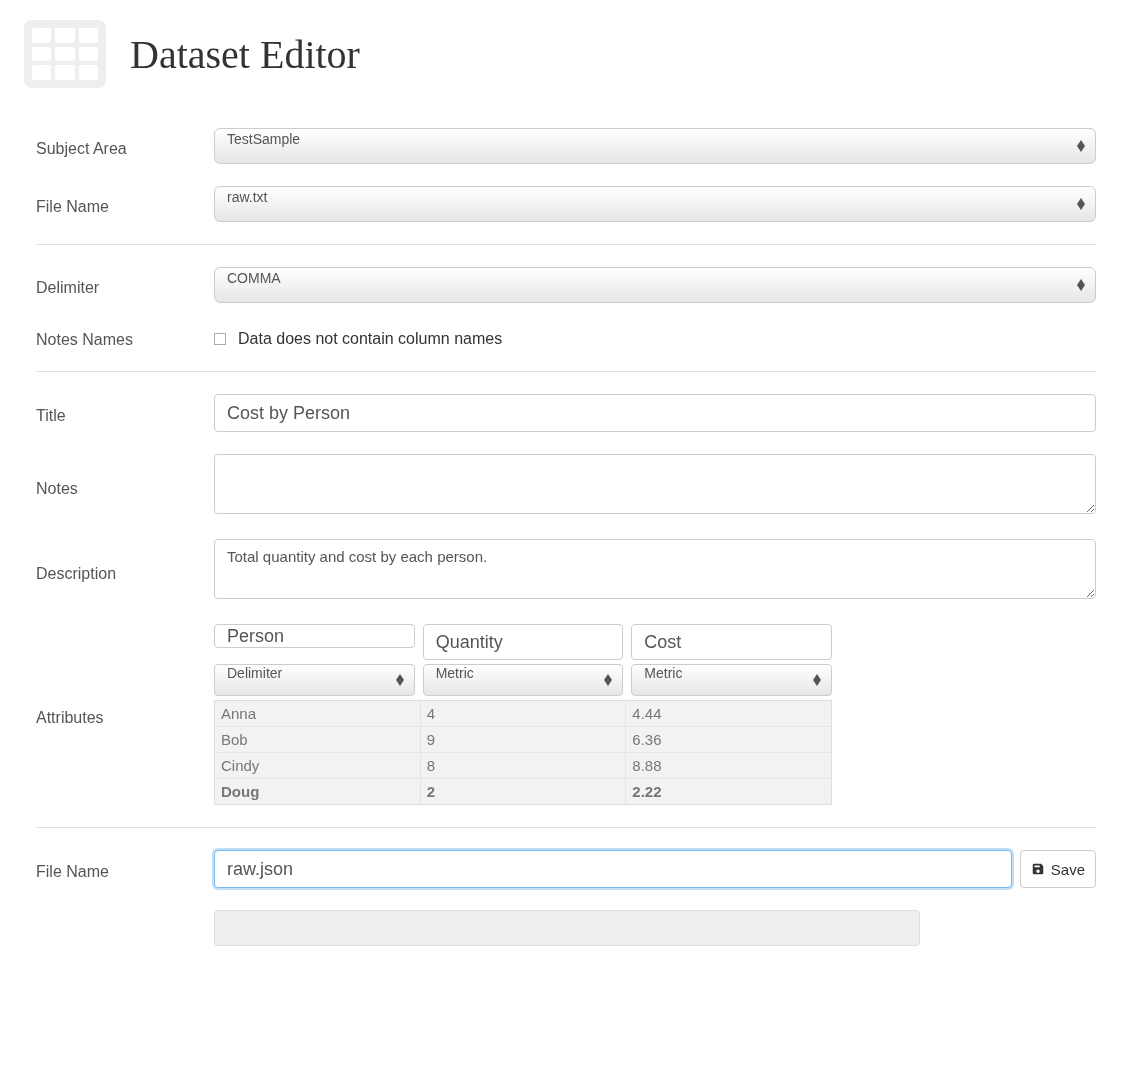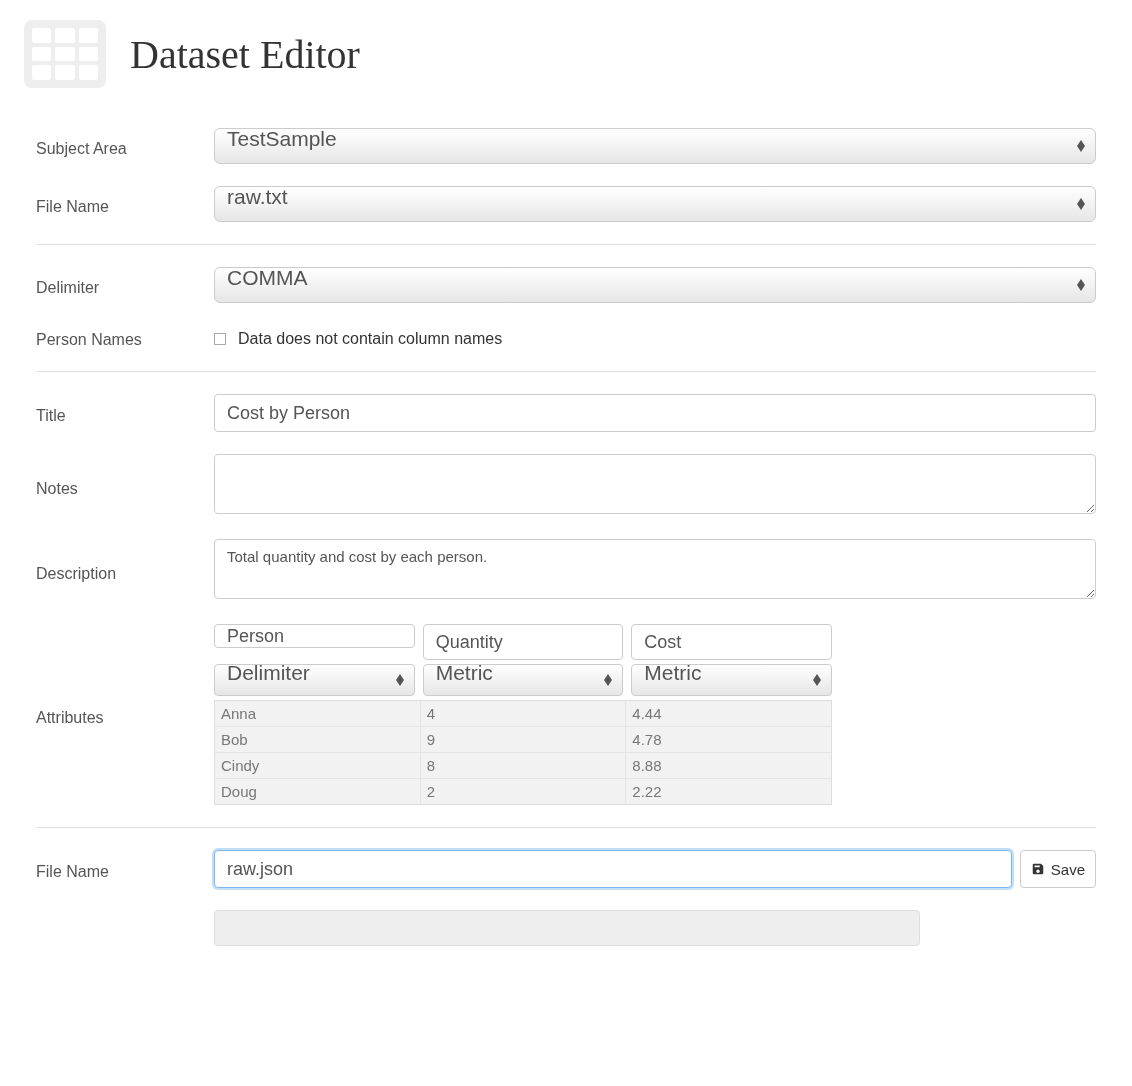--- a/index.html
+++ b/index.html
@@ -58,21 +58,21 @@
     display:flex;
     align-items:center;
     width: 100%;
     height: 36px;
     border: 1px solid #ccc;
     border-radius: 6px;
     padding: 0 30px 14px 12px;
     background: linear-gradient(#fff,#e6e6e6);
     color: #555;
     position: relative;
-    font-size: 21px;
+    font-size: 14px;
   }
   .select .updown {
     position: absolute;
     right: 10px;
     top: 50%;
     transform: translateY(-50%);
     display:flex; flex-direction:column; line-height:6px; color:#555;
   }
   .select .updown svg { width:8px; height:6px; display:block;}
   hr.sep {
@@ -125,21 +125,21 @@
   }
   .grid-row { display:flex; }
   .grid-cell {
     flex:1;
     padding:4px 6px;
     font-size:15px;
     color:#777;
     border-bottom:1px solid #e5e5e5;
     border-right:1px solid #e5e5e5;
   }
-  .grid-row:last-child .grid-cell { border-bottom:none;}
+  .grid-row:last-child .grid-cell { border-bottom:none;font-weight:bold;}
   .grid-cell:last-child { border-right:none;}
   .savegroup { display:flex; gap:8px; width:100%;}
   .save-btn {
     display:flex; align-items:center; gap:6px;
     border:1px solid #ccc; border-radius:4px;
     background:#fff; padding:0 10px; height:38px;
     color:#333; font-size:15px;
   }
   .save-btn svg { width:14px; height:14px; }
   .status {
@@ -218,21 +218,21 @@
             </svg>
           <svg viewBox="0 0 8 6">
               <path d="M4 6 L0 0 L8 0 Z" fill="#555"></path>
             </svg>
         </span>
       </div>
     </div>
   </div>
 
   <div class="row">
-    <label class="lab">Person Names</label>
+    <label class="lab">Notes Names</label>
     <div class="ctl">
       <div class="checkwrap">
         <div class="chk"></div>
         <span class="chklab">Data does not contain column names</span>
       </div>
     </div>
   </div>
 
   <hr class="sep">
 
@@ -302,21 +302,21 @@
       </div>
       <div class="grid">
         <div class="grid-row">
           <div class="grid-cell">Anna</div>
           <div class="grid-cell">4</div>
           <div class="grid-cell">4.44</div>
         </div>
         <div class="grid-row">
           <div class="grid-cell">Bob</div>
           <div class="grid-cell">9</div>
-          <div class="grid-cell">4.78</div>
+          <div class="grid-cell">6.36</div>
         </div>
         <div class="grid-row">
           <div class="grid-cell">Cindy</div>
           <div class="grid-cell">8</div>
           <div class="grid-cell">8.88</div>
         </div>
         <div class="grid-row">
           <div class="grid-cell">Doug</div>
           <div class="grid-cell">2</div>
           <div class="grid-cell">2.22</div>

